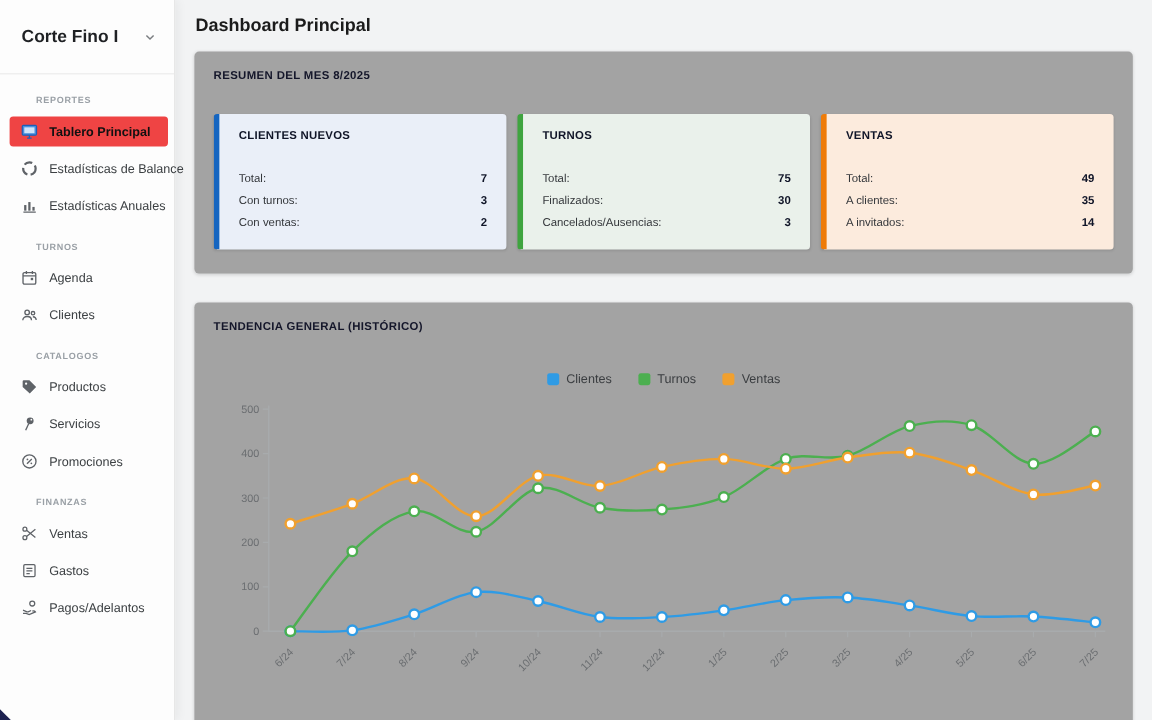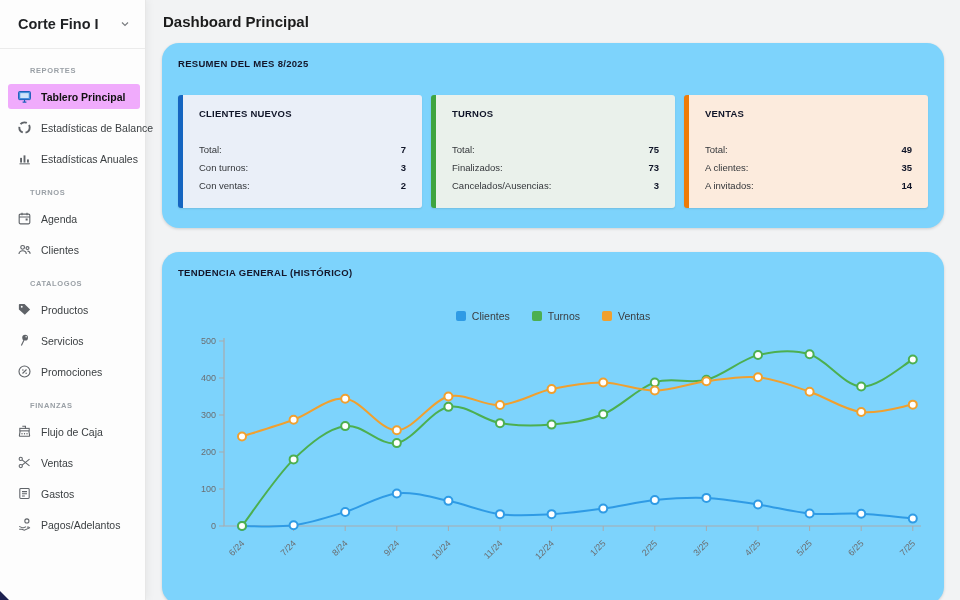--- a/index.html
+++ b/index.html
@@ -3,42 +3,42 @@
 <meta charset="utf-8">
 <style>
   * { margin:0; padding:0; box-sizing:border-box; }
   html,body { width:960px; height:600px; overflow:hidden;
     font-family:"Liberation Sans", sans-serif; background:#f2f3f4; }
 
   
   .sidebar { position:absolute; left:0; top:0; bottom:0; width:146px;
     background:#fdfdfd; border-right:1px solid #e7e7e7;
     box-shadow:2px 0 8px rgba(0,0,0,.05); z-index:2; }
-  .brand-row { height:49px; display:flex; align-items:center;
+  .brand-row { height:62px; display:flex; align-items:center;
     justify-content:space-between; padding:0 14px 0 18px;
     border-bottom:1px solid #ebebeb; cursor:pointer; }
   .brand-name { font-size:14.5px; font-weight:bold; color:#1f2124; }
   .chev { width:12px; height:12px; color:#7a7d80; flex:none; }
   .section-label { margin:17px 0 9px 18px; font-size:7.5px; font-weight:bold;
     color:#9aa0a6; letter-spacing:.6px;padding-left:12px; }
   .nav-item { display:flex; align-items:center; gap:9px; height:25px;
     margin:0 5px 6px 8px; padding-left:9px; border-radius:3px; cursor:pointer; }
   .nav-item .nico { width:15px; height:15px; flex:none; display:block; }
   .nav-label { font-size:10.5px; color:#3c4043; white-space:nowrap; }
-  .nav-item.active { background:#f0abfc; }
+  .nav-item.active { background:#ef4444; }
   .nav-item.active .nav-label { color:#111; font-weight:bold; }
   .corner-logo { position:absolute; left:0; bottom:0; width:0; height:0;
     border-left:9px solid #1d2150; border-top:9px solid transparent; z-index:3; }
 
   
   .main { position:absolute; left:146px; top:0; right:0; bottom:0;
     background:#f2f3f4; overflow:hidden; }
   .page-header { height:43px; display:flex; align-items:center; padding-left:17px; }
   .page-title { font-size:15px; font-weight:bold; color:#1b1b1b; }
-  .panel { background:#7dd3fc; border-radius:17px; margin:0 16px;
+  .panel { background:#a3a3a3; border-radius:4px; margin:0 16px;
     box-shadow:0 1px 3px rgba(0,0,0,.15); }
   .panel-title { font-size:9.5px; font-weight:bold; color:#14162a;
     letter-spacing:.3px; }
   .panel-summary { padding:15px 16px 20px; }
   .mini-row { display:flex; gap:9px; margin-top:26px; }
   .mini-card { flex:1; border-radius:3px; border-left:5px solid #4d7c0f;
     padding:13px 16px 14px; box-shadow:0 1px 2px rgba(0,0,0,.10); }
   .mini-title { font-size:9.5px; font-weight:bold; color:#101528;
     letter-spacing:.2px; }
   .mini-rows { margin-top:21px; }
@@ -136,29 +136,20 @@
         <circle cx="9.4" cy="9.4" r="1.2" fill="#5f6368" stroke="none"></circle>
         <circle cx="14.6" cy="14.6" r="1.2" fill="#5f6368" stroke="none"></circle>
       </svg>
     <span class="nav-label">Promociones</span>
   </div>
 
   <div class="section-label">FINANZAS</div>
 
   <div class="nav-item">
     <svg class="nico" viewBox="0 0 24 24" fill="none" stroke="#5f6368" stroke-width="1.7">
-        <path d="M8.5 3.5h5V7"></path>
-        <rect x="4.5" y="7" width="15" height="4"></rect>
-        <path d="M5 11l-1.2 7.6a.9.9 0 0 0 .9 1h14.6a.9.9 0 0 0 .9-1L19 11"></path>
-        <path d="M8 15.5h.01M12 15.5h.01M16 15.5h.01" stroke-width="2.2" stroke-linecap="round"></path>
-      </svg>
-    <span class="nav-label">Flujo de Caja</span>
-  </div>
-  <div class="nav-item">
-    <svg class="nico" viewBox="0 0 24 24" fill="none" stroke="#5f6368" stroke-width="1.7">
         <circle cx="6" cy="6.3" r="2.6"></circle>
         <circle cx="6" cy="17.7" r="2.6"></circle>
         <path d="M8.2 7.8L20 17.5M8.2 16.2L20 6.5"></path>
       </svg>
     <span class="nav-label">Ventas</span>
   </div>
   <div class="nav-item">
     <svg class="nico" viewBox="0 0 24 24" fill="none" stroke="#5f6368" stroke-width="1.7">
         <rect x="4.5" y="4" width="15" height="16" rx="1.5"></rect>
         <path d="M8 9h8M8 12.5h8M8 16h4.5"></path>
@@ -205,21 +196,21 @@
 
       <div class="mini-card" style="border-left-color: rgb(63, 164, 63); background: rgb(234, 241, 235);">
         <div class="mini-title">TURNOS</div>
         <div class="mini-rows">
           <div class="stat-row">
             <span>Total:</span>
             <span class="stat-value">75</span>
           </div>
           <div class="stat-row">
             <span>Finalizados:</span>
-            <span class="stat-value">73</span>
+            <span class="stat-value">30</span>
           </div>
           <div class="stat-row">
             <span>Cancelados/Ausencias:</span>
             <span class="stat-value">3</span>
           </div>
         </div>
       </div>
 
       <div class="mini-card" style="border-left-color: rgb(238, 123, 8); background: rgb(252, 235, 221);">
         <div class="mini-title">VENTAS</div>

